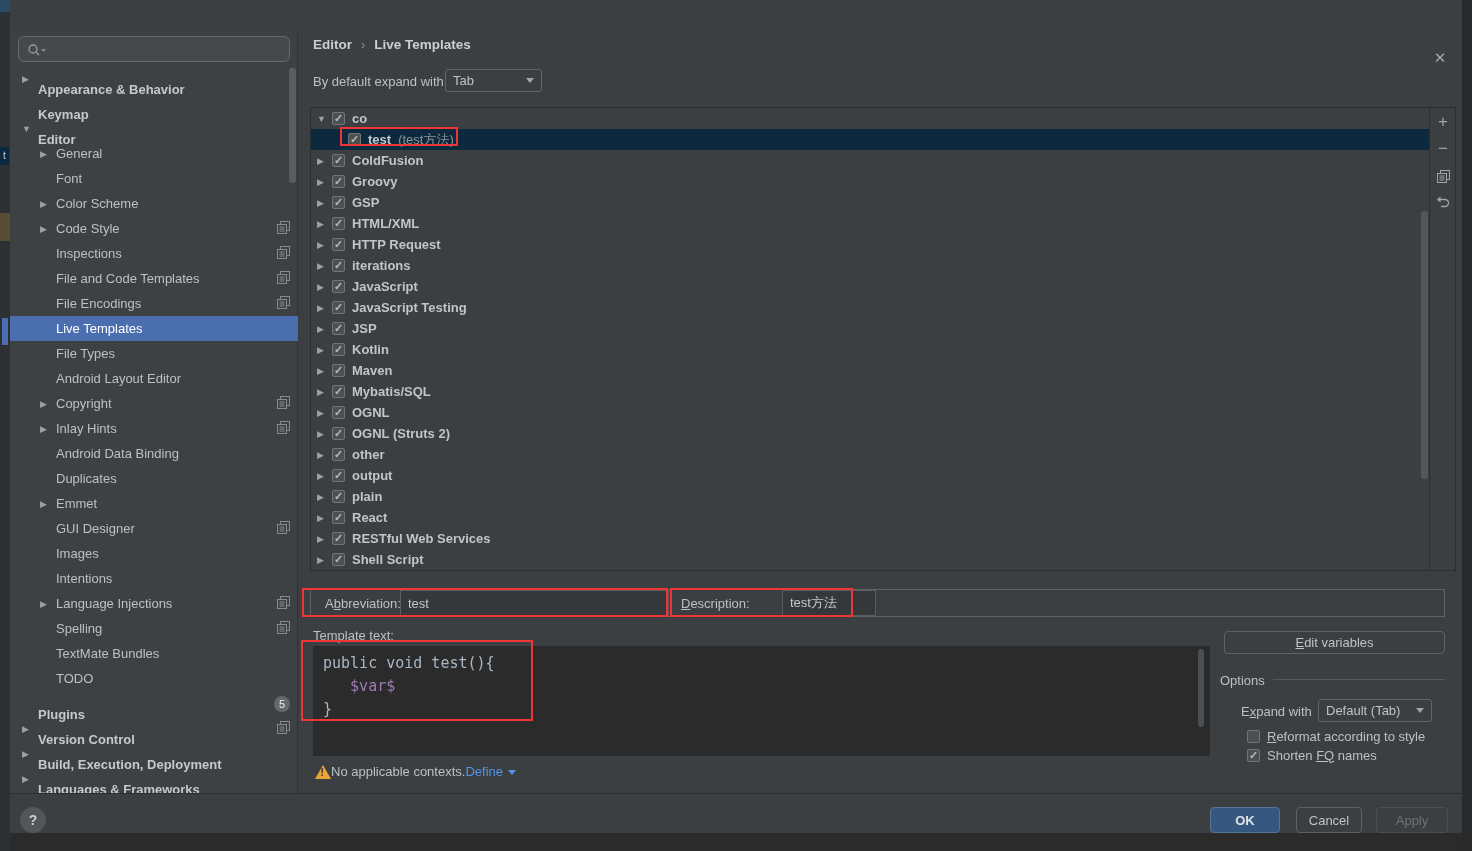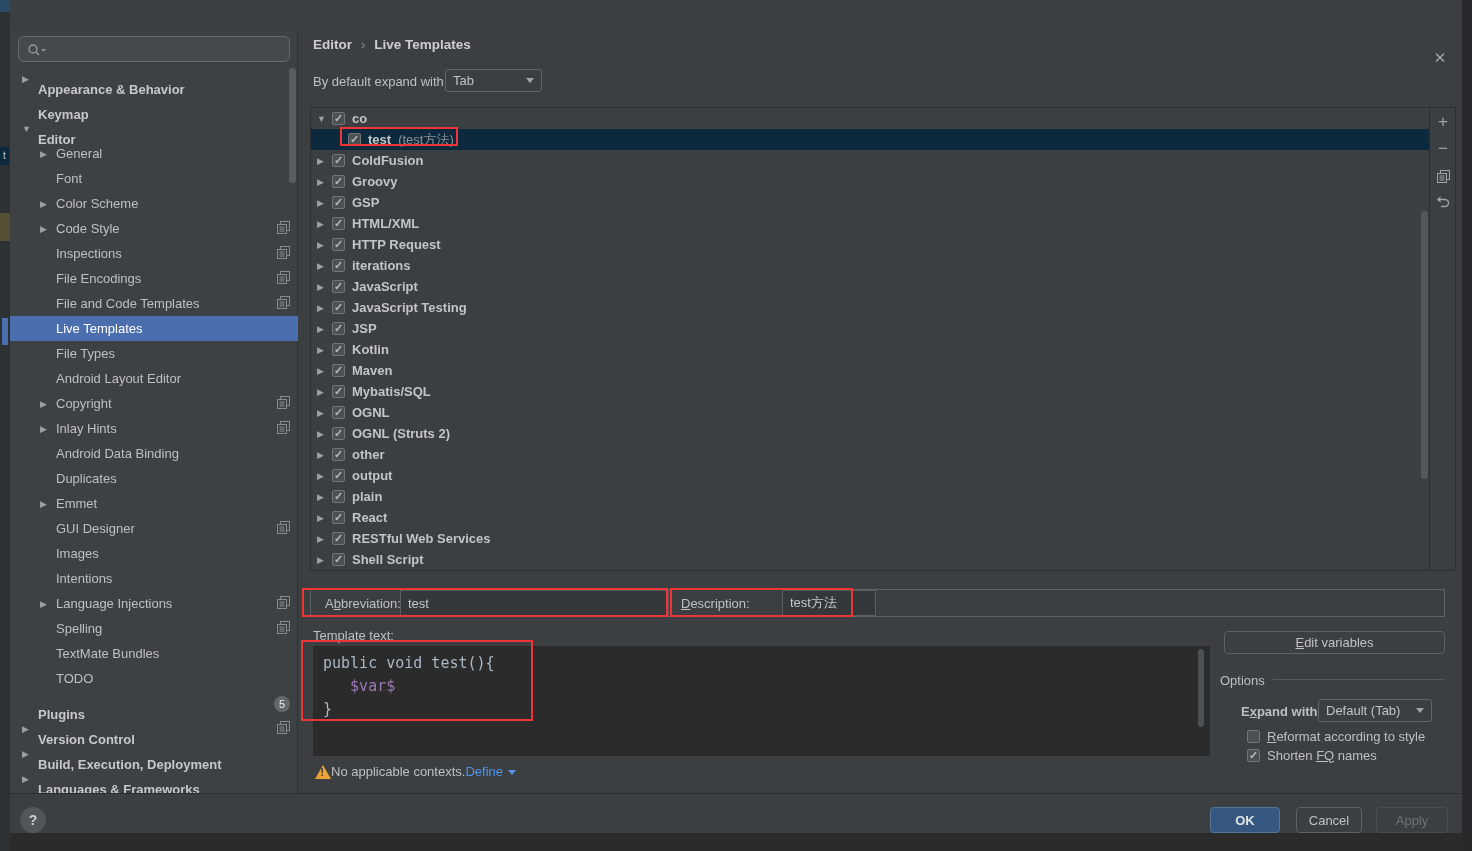--- a/index.html
+++ b/index.html
@@ -94,21 +94,21 @@
   .warn-icon { width:0; height:0; border-left:8px solid transparent; border-right:8px solid transparent; border-bottom:14px solid #e9a33a; position:relative; }
   .warn-icon::after { content:"!"; position:absolute; left:-2.5px; top:2px; font-size:10px; font-weight:bold; color:#2b2b2b; }
   #warn-text { color:#bdc0c2; }
   #define-link { color:#5394e8; display:flex; align-items:center; gap:5px; cursor:default; }
   .link-arrow { width:0; height:0; border-left:4px solid transparent; border-right:4px solid transparent; border-top:5px solid #5394e8; margin-top:2px; }
 
   
   #btn-editvars { left:1214px; top:631px; width:221px; height:23px; background:#3c3f41; border:1px solid #5e6264; border-radius:4px; color:#c0c3c5; display:flex; align-items:center; justify-content:center; }
   #options-header { left:1210px; top:673px; color:#bdc0c2; }
   #options-line { left:1263px; top:679px; width:172px; height:1px; background:#55595b; }
-  #expand-with-label { left:1231px; top:704px; color:#bdc0c2;font-weight:bold; }
+  #expand-with-label { left:1231px; top:704px; color:#bdc0c2; }
   #combo-expand-with { left:1308px; top:699px; width:114px; height:23px; }
   #opt-checks { left:1237px; top:727px; width:210px; }
   .opt-row { display:flex; align-items:center; height:18px; margin-bottom:1px; }
   .opt-row .cbx { margin-right:7px; }
   .opt-label { color:#bdc0c2; white-space:nowrap; }
   u { text-decoration:underline; }
 
   
   #footer { left:0; top:793px; width:1452px; height:40px; border-top:1px solid #2b2e30; background:#3c3f41; }
   #help-btn { position:absolute; left:10px; top:13px; width:26px; height:26px; border-radius:50%; background:#52565a; color:#cdd0d2; font-weight:bold; font-size:14px; display:flex; align-items:center; justify-content:center; }
@@ -200,32 +200,32 @@
           <span class="sb-mod-icon"><svg width="13" height="13" viewBox="0 0 13 13">
               <rect x="3.5" y="0.5" width="9" height="9" fill="none" stroke="#95989a"></rect>
               <rect x="0.5" y="3.5" width="9" height="9" fill="#3e4143" stroke="#95989a"></rect>
               <line x1="2.5" y1="6" x2="7.5" y2="6" stroke="#95989a"></line>
               <line x1="2.5" y1="8" x2="7.5" y2="8" stroke="#95989a"></line>
               <line x1="2.5" y1="10" x2="7.5" y2="10" stroke="#95989a"></line>
             </svg></span>
         </div>
         <div class="sb-row lvl2">
           <span class="sb-arrow"></span>
+          <span class="sb-label">File and Code Templates</span>
+          <span class="sb-mod-icon"><svg width="13" height="13" viewBox="0 0 13 13">
+              <rect x="3.5" y="0.5" width="9" height="9" fill="none" stroke="#95989a"></rect>
+              <rect x="0.5" y="3.5" width="9" height="9" fill="#3e4143" stroke="#95989a"></rect>
+              <line x1="2.5" y1="6" x2="7.5" y2="6" stroke="#95989a"></line>
+              <line x1="2.5" y1="8" x2="7.5" y2="8" stroke="#95989a"></line>
+              <line x1="2.5" y1="10" x2="7.5" y2="10" stroke="#95989a"></line>
+            </svg></span>
+        </div>
+        <div class="sb-row lvl2">
+          <span class="sb-arrow"></span>
           <span class="sb-label">File Encodings</span>
-          <span class="sb-mod-icon"><svg width="13" height="13" viewBox="0 0 13 13">
-              <rect x="3.5" y="0.5" width="9" height="9" fill="none" stroke="#95989a"></rect>
-              <rect x="0.5" y="3.5" width="9" height="9" fill="#3e4143" stroke="#95989a"></rect>
-              <line x1="2.5" y1="6" x2="7.5" y2="6" stroke="#95989a"></line>
-              <line x1="2.5" y1="8" x2="7.5" y2="8" stroke="#95989a"></line>
-              <line x1="2.5" y1="10" x2="7.5" y2="10" stroke="#95989a"></line>
-            </svg></span>
-        </div>
-        <div class="sb-row lvl2">
-          <span class="sb-arrow"></span>
-          <span class="sb-label">File and Code Templates</span>
           <span class="sb-mod-icon"><svg width="13" height="13" viewBox="0 0 13 13">
               <rect x="3.5" y="0.5" width="9" height="9" fill="none" stroke="#95989a"></rect>
               <rect x="0.5" y="3.5" width="9" height="9" fill="#3e4143" stroke="#95989a"></rect>
               <line x1="2.5" y1="6" x2="7.5" y2="6" stroke="#95989a"></line>
               <line x1="2.5" y1="8" x2="7.5" y2="8" stroke="#95989a"></line>
               <line x1="2.5" y1="10" x2="7.5" y2="10" stroke="#95989a"></line>
             </svg></span>
         </div>
         <div class="sb-row lvl2 selected">
           <span class="sb-arrow"></span>

